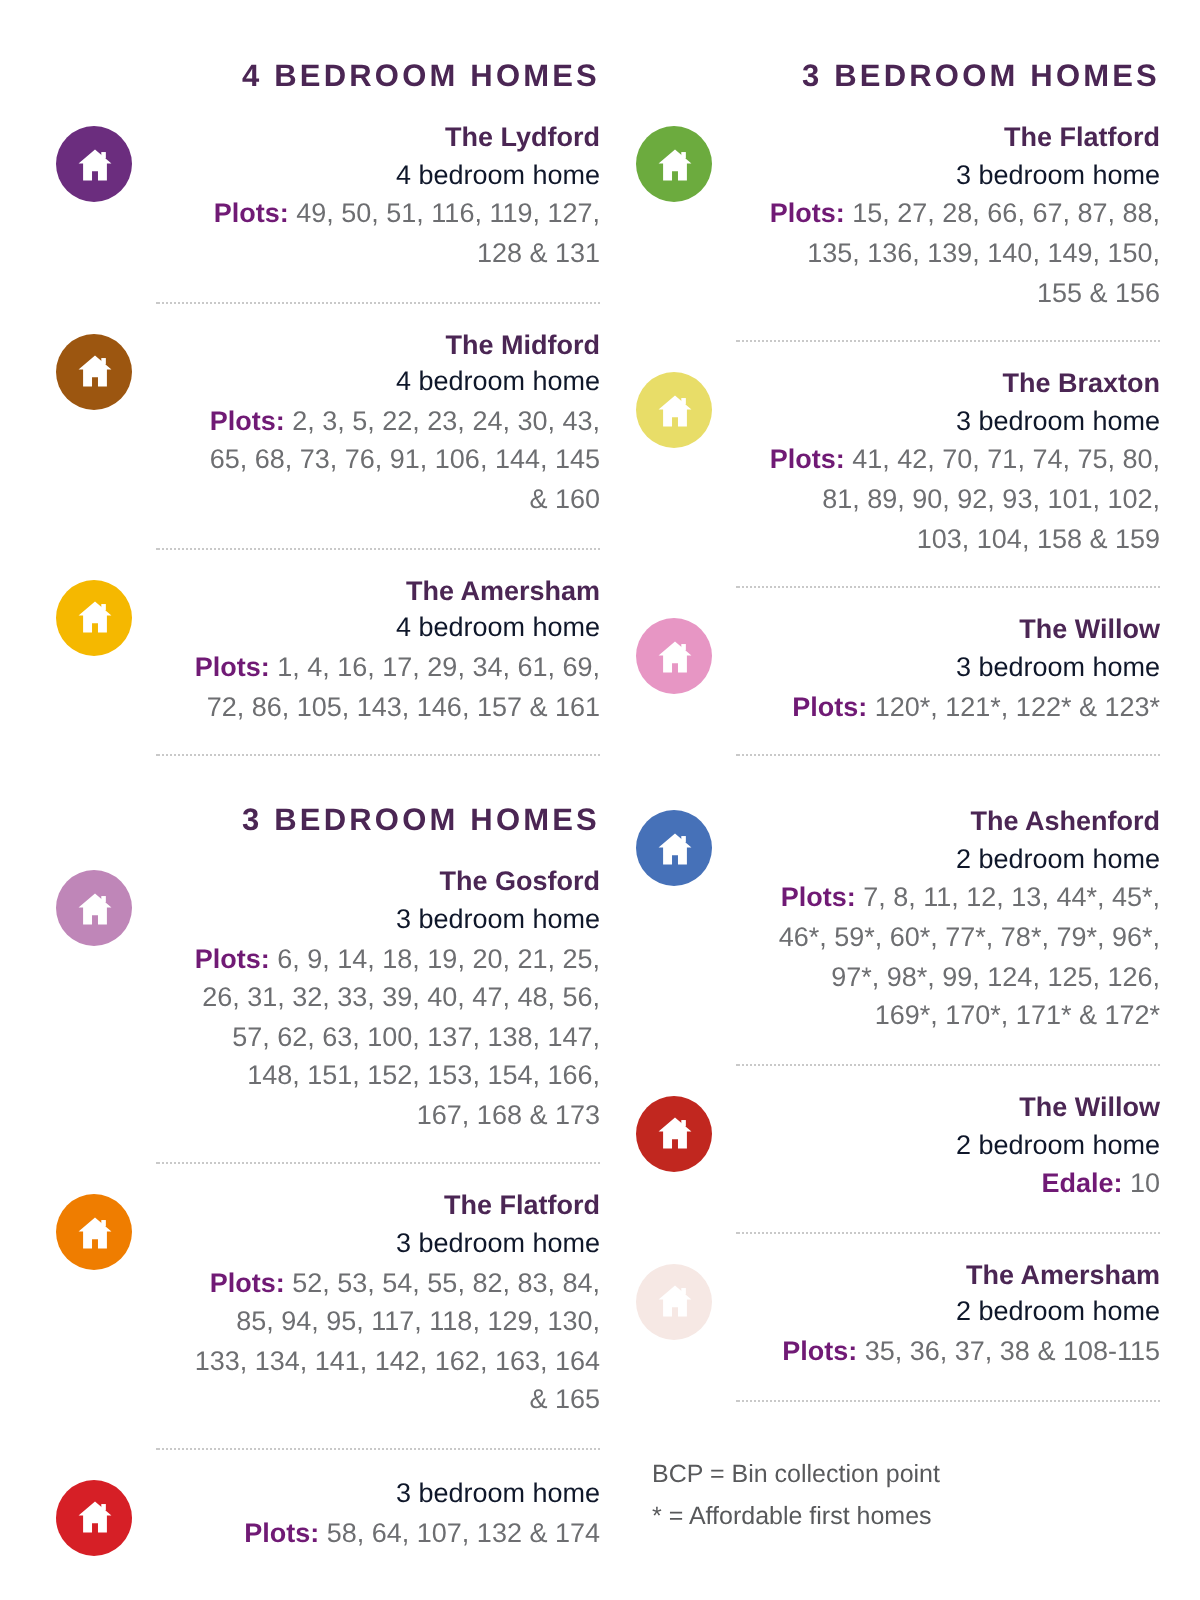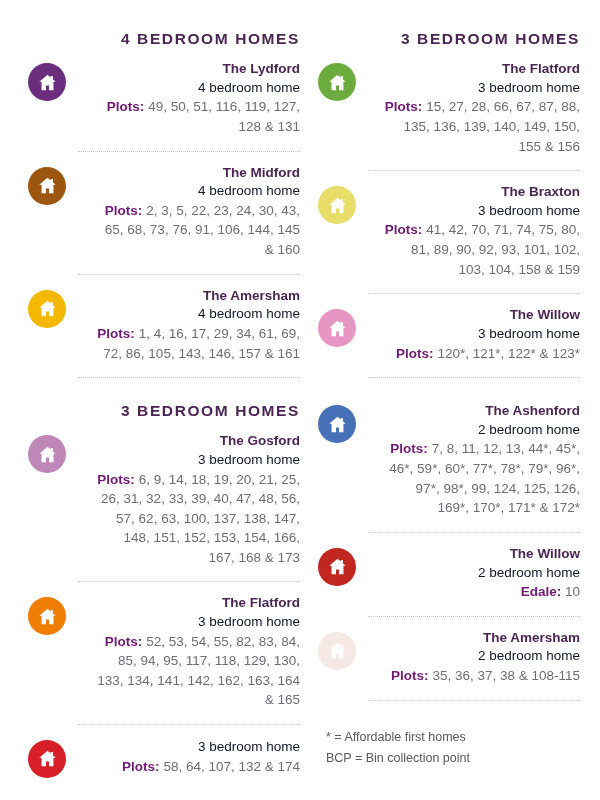--- a/index.html
+++ b/index.html
@@ -311,26 +311,26 @@
             <p class="home-name">The Amersham</p>
             <p class="home-type">2 bedroom home</p>
             <p class="home-plots"><span class="plots-label">Plots:</span> <span>35, 36, 37, 38 &amp; 108-115</span></p>
           </div>
         </div>
         <hr class="divider">
       </div>
 
       <div class="legend">
         <div class="legend-row">
+          <span>BCP</span>
+          <span>= Bin collection point</span>
+        </div>
+        <div class="legend-row">
           <span class="legend-sym-star">*</span>
           <span>= Affordable first homes</span>
-        </div>
-        <div class="legend-row">
-          <span>BCP</span>
-          <span>= Bin collection point</span>
         </div>
         <div class="legend-row">
           
           
         </div>
 
       </div>
     </div>
 
   </div>

